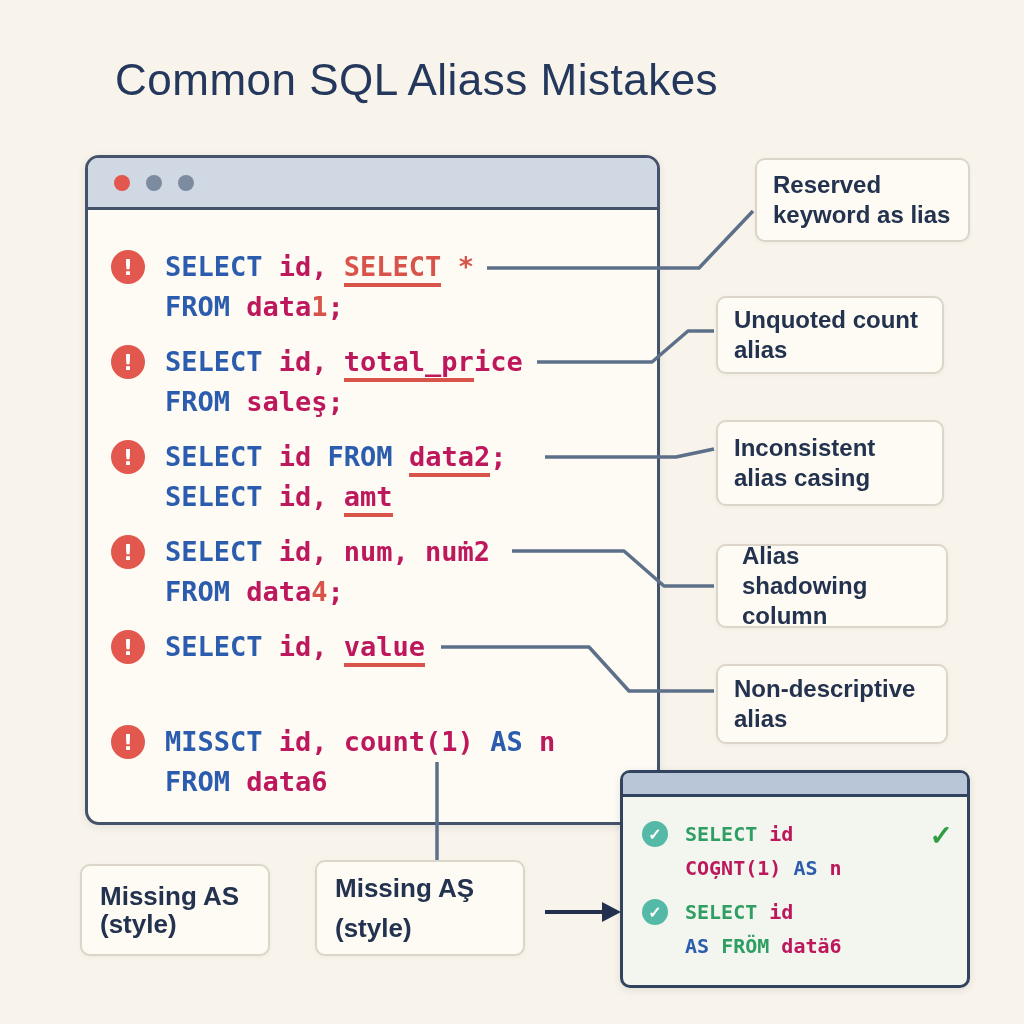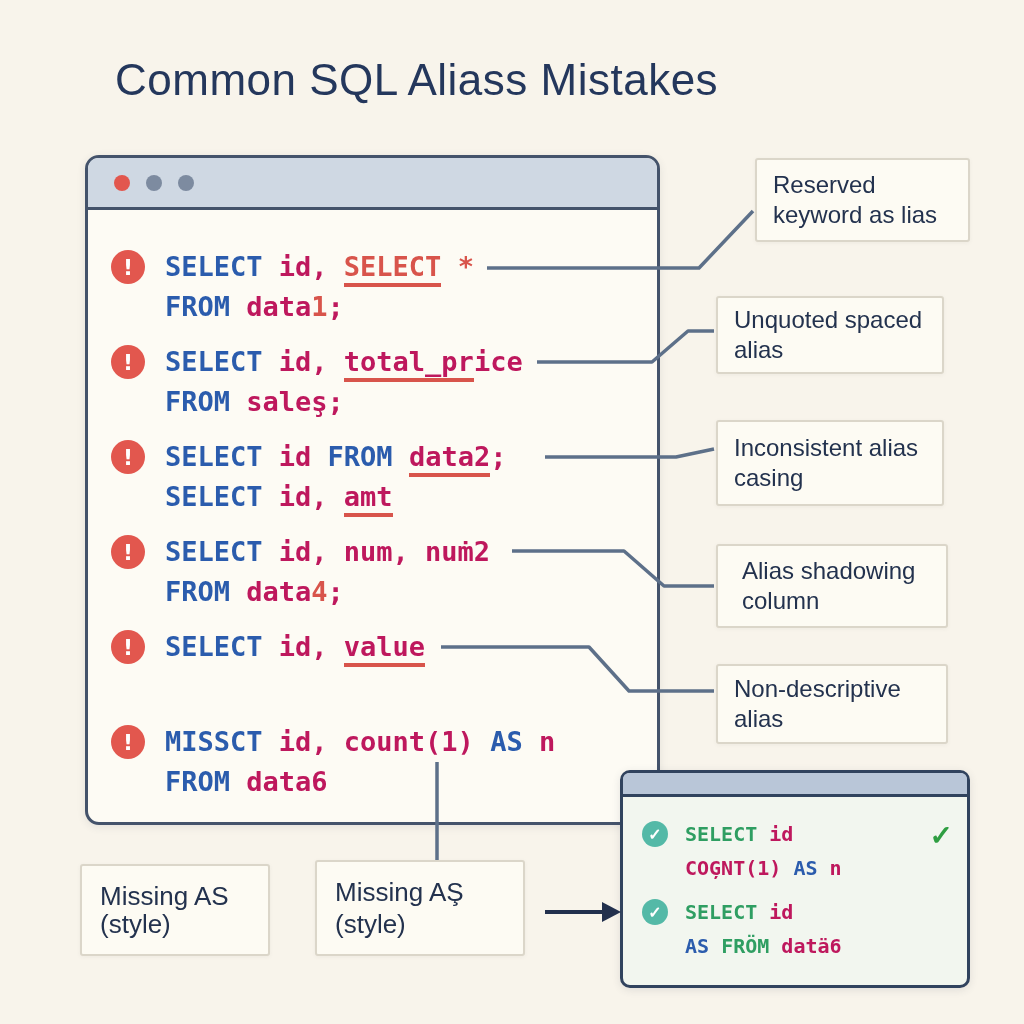--- a/index.html
+++ b/index.html
@@ -58,36 +58,36 @@
   .seg.kw  { color:#2b5cad; }
   .seg.id  { color:#be185d;text-align:center; }
   .seg.err { color:#d8544b; }
   .seg.ul  { border-bottom:4px solid #d8544b; padding-bottom:1px; }
   .seg.g   { color:#2f9e62; }
 
   
   .callout {
     position:absolute;
     background:#fdfbf3;
-    border:2px solid #dbd6c9; border-radius:3px;
+    border:2px solid #dbd6c9; border-radius:10px;
     display:flex; align-items:center;
     padding:0 16px;
-    font-size:24px; font-weight:normal; color:#23324e; line-height:30px;
+    font-size:24px; font-weight:bold; color:#23324e; line-height:30px;
     box-shadow:0 1px 4px rgba(60,60,60,0.06);
     z-index:2;
   }
   #callout-0 { left:755px; top:158px; width:215px; height:84px; }
   #callout-1 { left:716px; top:296px; width:228px; height:78px; }
   #callout-2 { left:716px; top:420px; width:228px; height:86px; }
   #callout-3 { left:716px; top:544px; width:232px; height:84px;padding-left:24px; }
   #callout-4 { left:716px; top:664px; width:232px; height:80px; }
 
   
   #bottom-callout-0 { left:80px;  top:864px; width:190px; height:92px; font-size:26px; line-height:28px; padding:0 18px; }
-  #bottom-callout-1 { left:315px; top:860px; width:210px; height:96px; font-size:26px; line-height:32px; padding:0 18px; }
+  #bottom-callout-1 { left:315px; top:860px; width:210px; height:96px; font-size:26px; line-height:40px; padding:0 18px; }
 
   
   .result-window {
     position:absolute; left:620px; top:770px; width:350px; height:218px;
     background:#f2f6ef;
     border:3px solid #31435e; border-radius:10px;
     box-shadow:0 2px 8px rgba(50,60,80,0.12);
     z-index:2;
   }
   .result-header {
@@ -177,21 +177,21 @@
           <div class="code-line"><span class="seg kw">FROM</span><span class="seg id"> data6</span></div>
         </div>
       </div>
     </div>
 </div>
 
 <div class="callout" id="callout-0">
   <span>Reserved keyword as lias</span>
 </div>
 <div class="callout" id="callout-1">
-  <span>Unquoted spaced alias</span>
+  <span>Unquoted count alias</span>
 </div>
 <div class="callout" id="callout-2">
   <span>Inconsistent alias casing</span>
 </div>
 <div class="callout" id="callout-3">
   <span>Alias shadowing column</span>
 </div>
 <div class="callout" id="callout-4">
   <span>Non-descriptive alias</span>
 </div>

